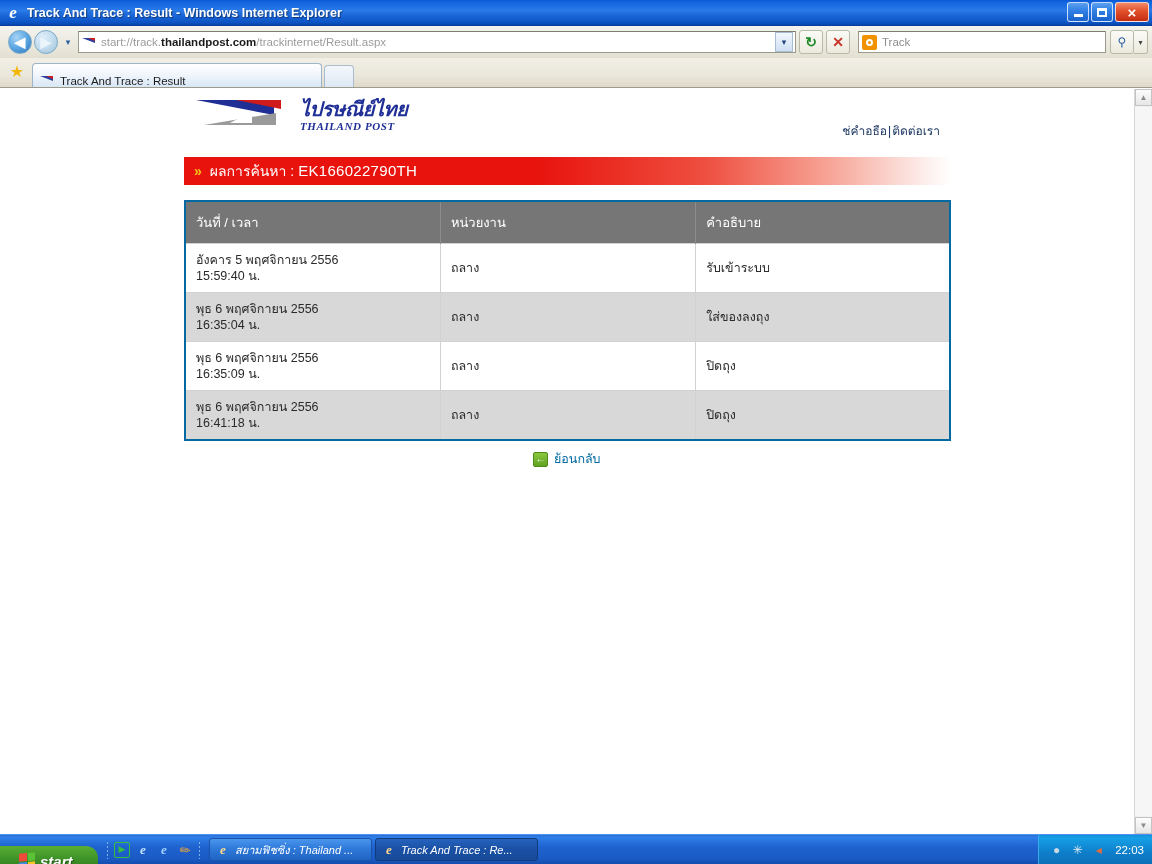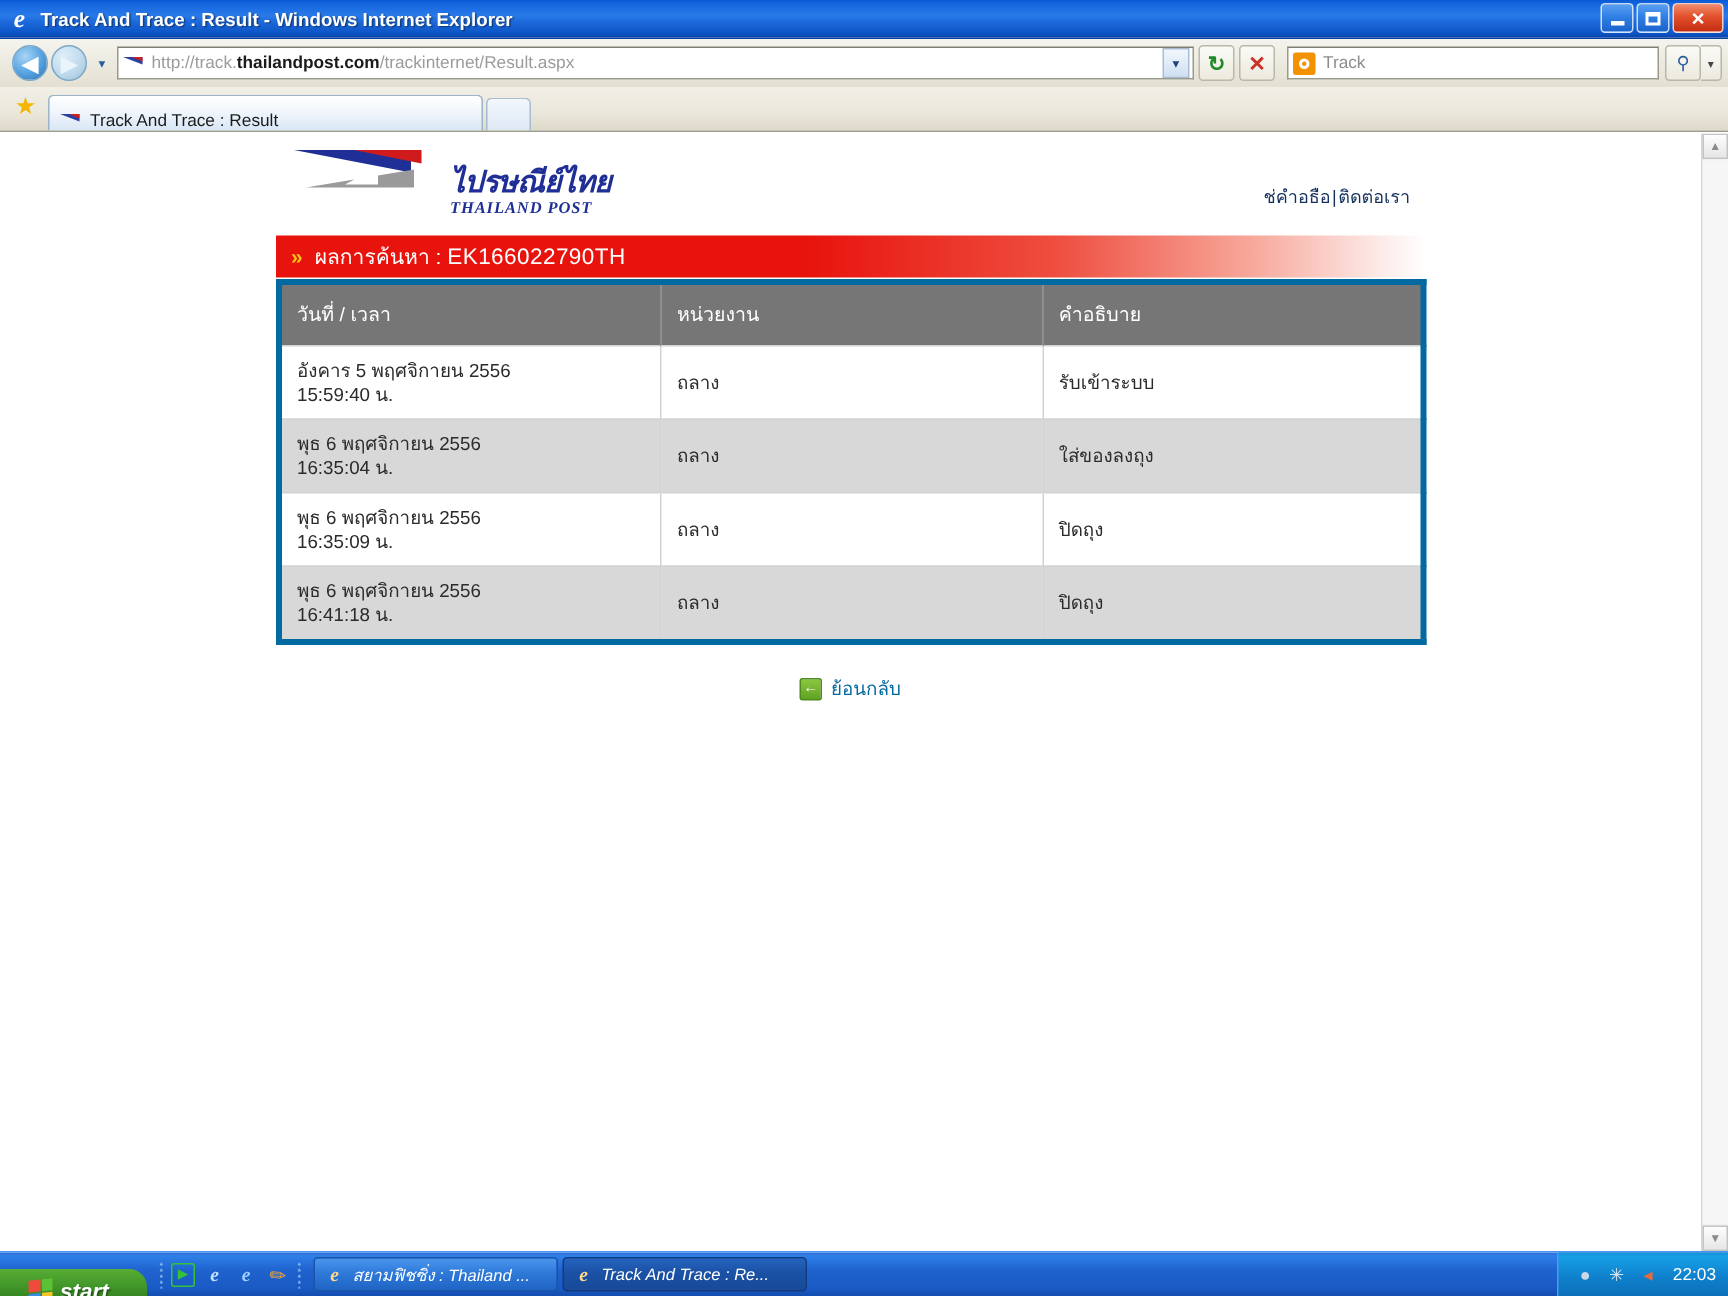--- a/index.html
+++ b/index.html
@@ -227,21 +227,21 @@
   }
   .swoosh .gray {
     position: absolute; left: 8px; top: 13px; width: 0; height: 0;
     border-left: 72px solid transparent; border-bottom: 12px solid #9a9a9a;
   }
   .swoosh .white-notch {
     position: absolute; left: 34px; top: 11px; width: 0; height: 0;
     border-left: 22px solid transparent; border-bottom: 12px solid #ffffff;
   }
   .tp-wordmark {
-    position: absolute; left: 104px; top: 13px; width: 100px;
+    position: absolute; left: 104px; top: 0px; width: 100px;
   }
   .tp-thai {
     font-size: 20px; font-weight: bold; color: #1f2f96;
     font-style: italic; line-height: 22px; letter-spacing: -0.5px;
     white-space: nowrap;
   }
   .tp-eng {
     font-family: "Liberation Serif", serif;
     font-size: 11px; font-weight: bold; font-style: italic;
     color: #1f2f96; letter-spacing: 0.6px; line-height: 12px;
@@ -265,23 +265,23 @@
     color: #f5c518; font-size: 14px; font-weight: bold; line-height: 14px;
     margin-right: 10px; letter-spacing: -2px;
   }
   .result-text {
     color: #ffffff; font-size: 14px; white-space: nowrap;
   }
   .result-text .num { font-size: 15px; letter-spacing: 0.3px; }
 
   
   .res-table {
-    position: absolute; left: 184px; top: 186px; width: 767px;
+    position: absolute; left: 184px; top: 200px; width: 767px;
     border-collapse: collapse;
-    border: 4px solid #0369a1;
+    border: 2px solid #0369a1;
   }
   .res-table th {
     background: #767676; color: #ffffff;
     font-size: 13px; font-weight: normal; text-align: left;
     padding: 9px 10px; height: 42px; vertical-align: middle;
     border-right: 1px solid #8c8c8c;
   }
   .res-table th:last-child { border-right: none; }
   .res-table td {
     font-size: 12.5px; color: #2b2b2b;
@@ -421,21 +421,21 @@
   </div>
   <div class="nav-dropdown">
     <span>▾</span>
   </div>
 
   <div class="addr-box">
     <span class="addr-favicon">
         <span class="mini-swoosh"></span>
       </span>
     <span class="addr-url" title="http://track.thailandpost.com/trackinternet/Result.aspx">
-      <span class="dim">http://track.</span><b>thailandpost.com</b><span class="dim">/trackinternet/Result.aspx</span>
+      <span class="dim">start://track.</span><b>thailandpost.com</b><span class="dim">/trackinternet/Result.aspx</span>
     </span>
     <span class="addr-caret">
       <span>▾</span>
     </span>
   </div>
 
   <div class="tool-btn refresh">
     <span>↻</span>
   </div>
   <div class="tool-btn stop">

